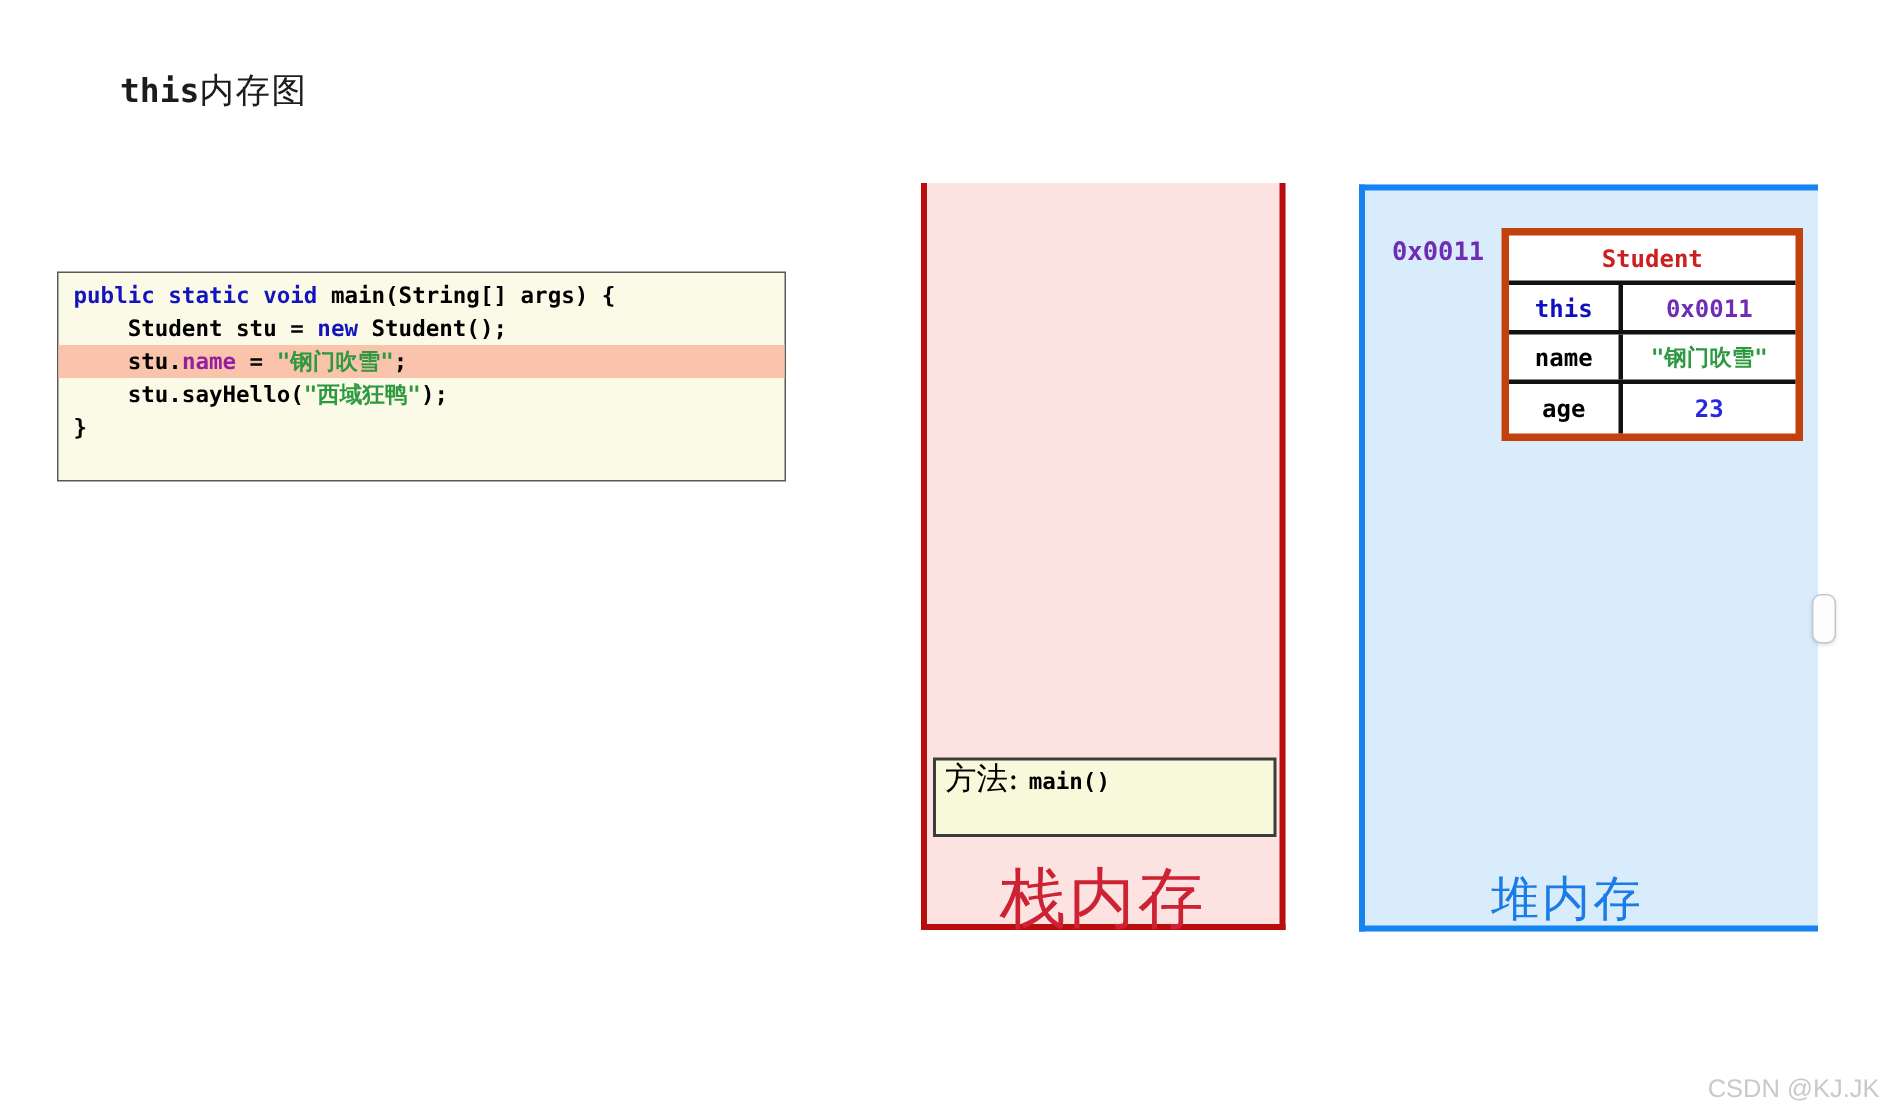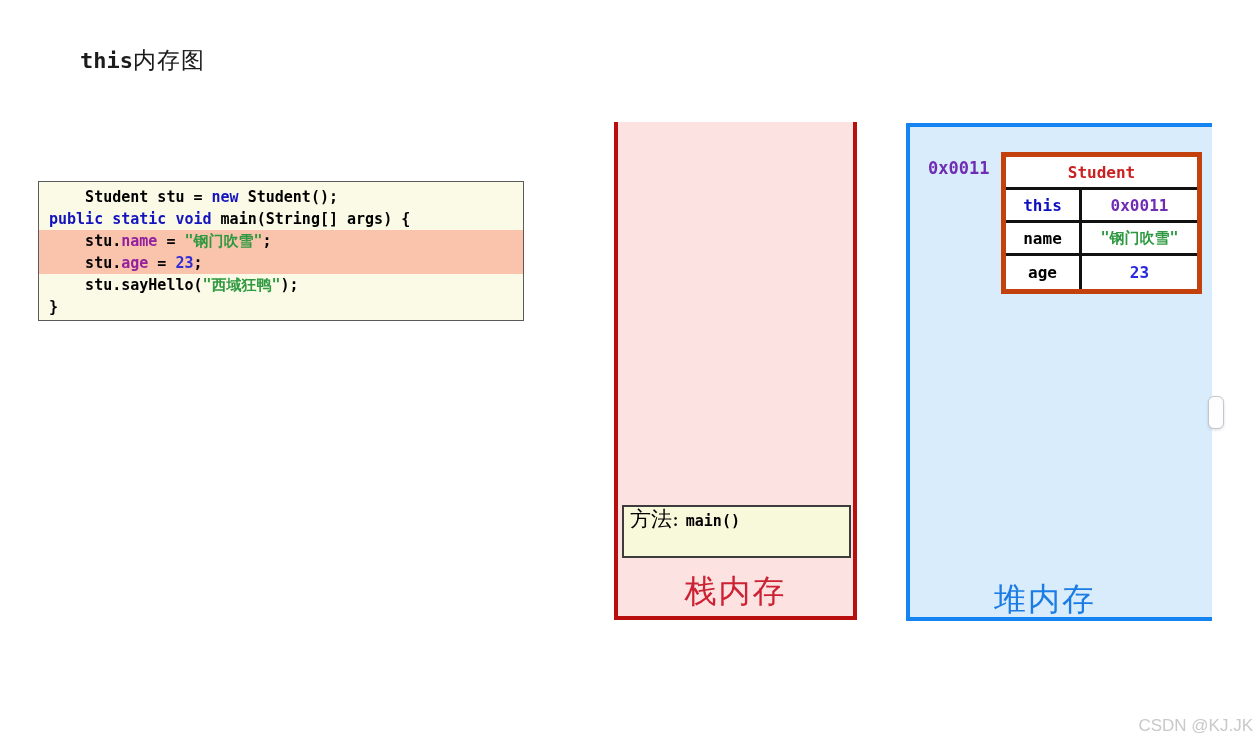--- a/index.html
+++ b/index.html
@@ -96,21 +96,21 @@
     color: #6f2db4;
     margin-left: 20px;
   }
   .stack-label {
     position: absolute;
     left: 614px;
     top: 570px;
     width: 243px;
     text-align: center;
     font-family: "DejaVu Serif", "Liberation Serif", serif;
-    font-size: 32px;
+    font-size: 44px;
     color: #cc2233;
     letter-spacing: 2px;
   }
 
   
   .heap-box {
     position: absolute;
     left: 906px;
     top: 123px;
     width: 306px;
@@ -210,24 +210,23 @@
 <body>
 
 <div class="canvas">
 
   <div class="page-title">
     <span class="kw">this</span>
     <span class="cjk">内存图</span>
   </div>
 
   <div class="code-box">
+    <div class="code-line"><span class="tok-kw">public static void </span><span>main(String[] args) {</span></div>
     <div class="code-line"><span>    Student stu = </span><span class="tok-kw">new</span><span> Student();</span></div>
-    <div class="code-line"><span class="tok-kw">public static void </span><span>main(String[] args) {</span></div>
     <div class="code-line hl"><span>    stu.</span><span class="tok-fld">name</span><span> = </span><span class="tok-str">"钢门吹雪"</span><span>;</span></div>
-    <div class="code-line hl"><span>    stu.</span><span class="tok-fld">age</span><span> = </span><span class="tok-num">23</span><span>;</span></div>
     <div class="code-line"><span>    stu.sayHello(</span><span class="tok-str">"西域狂鸭"</span><span>);</span></div>
     <div class="code-line"><span>}</span></div>
   </div>
 
   <div class="stack-box"></div>
 
   <div class="frame-box">
     <div><span class="cjk-label">方法: </span><span>main()</span></div>
   </div>
 

